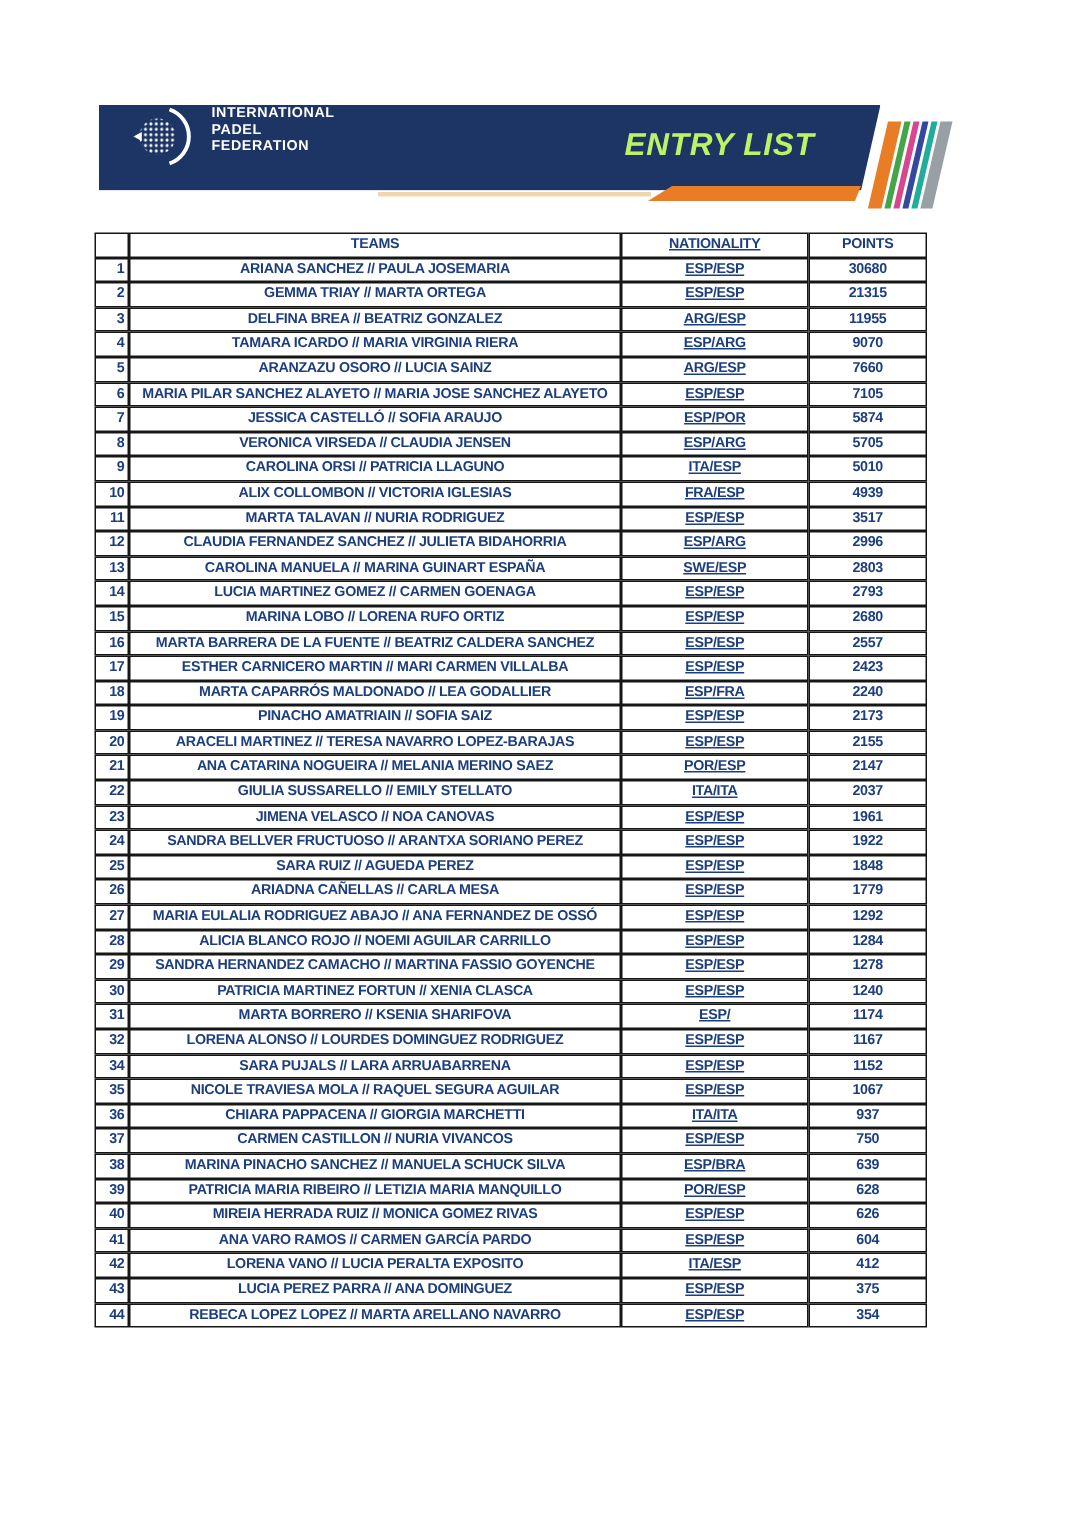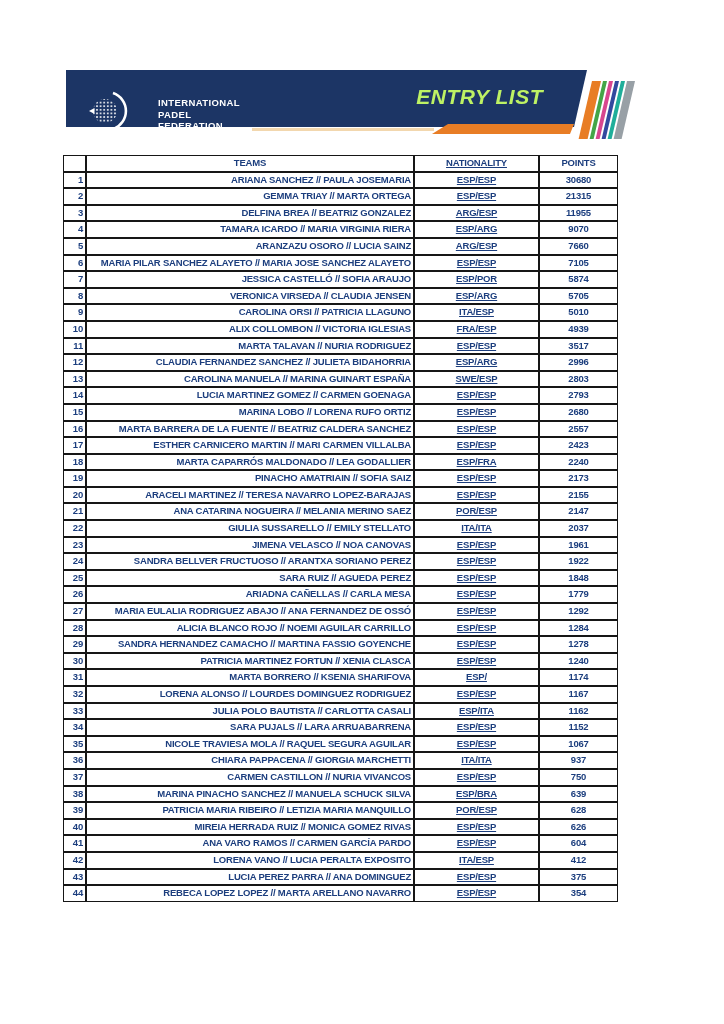--- a/index.html
+++ b/index.html
@@ -6,21 +6,21 @@
   .page{
     position:relative;width:724px;height:1024px;background:#ffffff;overflow:hidden;
     font-family:"Liberation Sans",sans-serif;
   }
   
   .banner{
     position:absolute;left:66px;top:70px;width:521px;height:57px;
     background:#1c3565;
     clip-path:polygon(0 0,100% 0,calc(100% - 13px) 100%,0 100%);
   }
-  .logo{position:absolute;left:22px;top:20px;display:flex;align-items:flex-end;gap:24px;}
+  .logo{position:absolute;left:22px;top:0;display:flex;align-items:flex-start;gap:7px;}
   .brand-text{color:#ffffff;font-weight:700;font-size:9.5px;line-height:1.18;letter-spacing:0.4px;}
   .banner-title{
     position:absolute;right:44px;top:15px;color:#bef264;
     font-style:italic;font-weight:800;font-size:21px;letter-spacing:0.5px;white-space:nowrap;
   }
   .stripes{
     position:absolute;left:592px;top:81px;height:58px;display:flex;gap:2px;
     transform:skewX(-13deg);transform-origin:top left;
   }
   .stripe{height:100%;}
@@ -41,21 +41,21 @@
     border-collapse:separate;border-spacing:0;table-layout:fixed;border-radius:20px;
   }
   table.entry th,table.entry td{
     border:1.5px solid #161616;
     height:14.6px;line-height:14.6px;
     font-size:9.5px;font-weight:700;color:#1c3e7e;
     padding:0 2px;white-space:nowrap;overflow:hidden;
     letter-spacing:-0.2px;
   }
   .c-rank{width:17px;text-align:right;padding-right:1px;}
-  .c-team{width:322px;text-align:right;}
+  .c-team{width:322px;text-align:center;}
   .c-nat{width:119px;text-align:center;text-decoration:underline;}
   .c-pts{width:73px;text-align:center;}
   table.entry thead th{text-align:center;}
 </style>
 </head>
 <body>
 
 <div class="page">
 
   <div class="banner">
@@ -317,26 +317,20 @@
       <td class="c-pts">1174</td>
     </tr>
 
     <tr>
       <td class="c-rank">32</td>
       <td class="c-team">LORENA ALONSO // LOURDES DOMINGUEZ RODRIGUEZ</td>
       <td class="c-nat">ESP/ESP</td>
       <td class="c-pts">1167</td>
     </tr>
 
-    <tr>
-      <td class="c-rank">33</td>
-      <td class="c-team">JULIA POLO BAUTISTA // CARLOTTA CASALI</td>
-      <td class="c-nat">ESP/ITA</td>
-      <td class="c-pts">1162</td>
-    </tr>
 
     <tr>
       <td class="c-rank">34</td>
       <td class="c-team">SARA PUJALS // LARA ARRUABARRENA</td>
       <td class="c-nat">ESP/ESP</td>
       <td class="c-pts">1152</td>
     </tr>
 
     <tr>
       <td class="c-rank">35</td>

